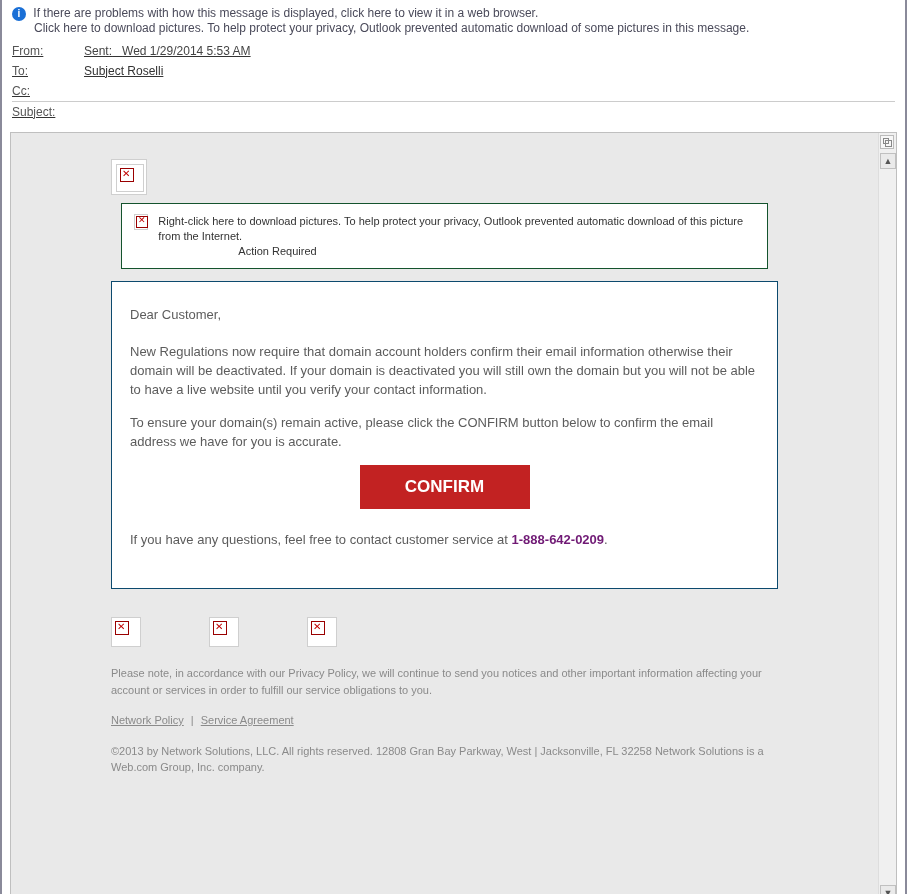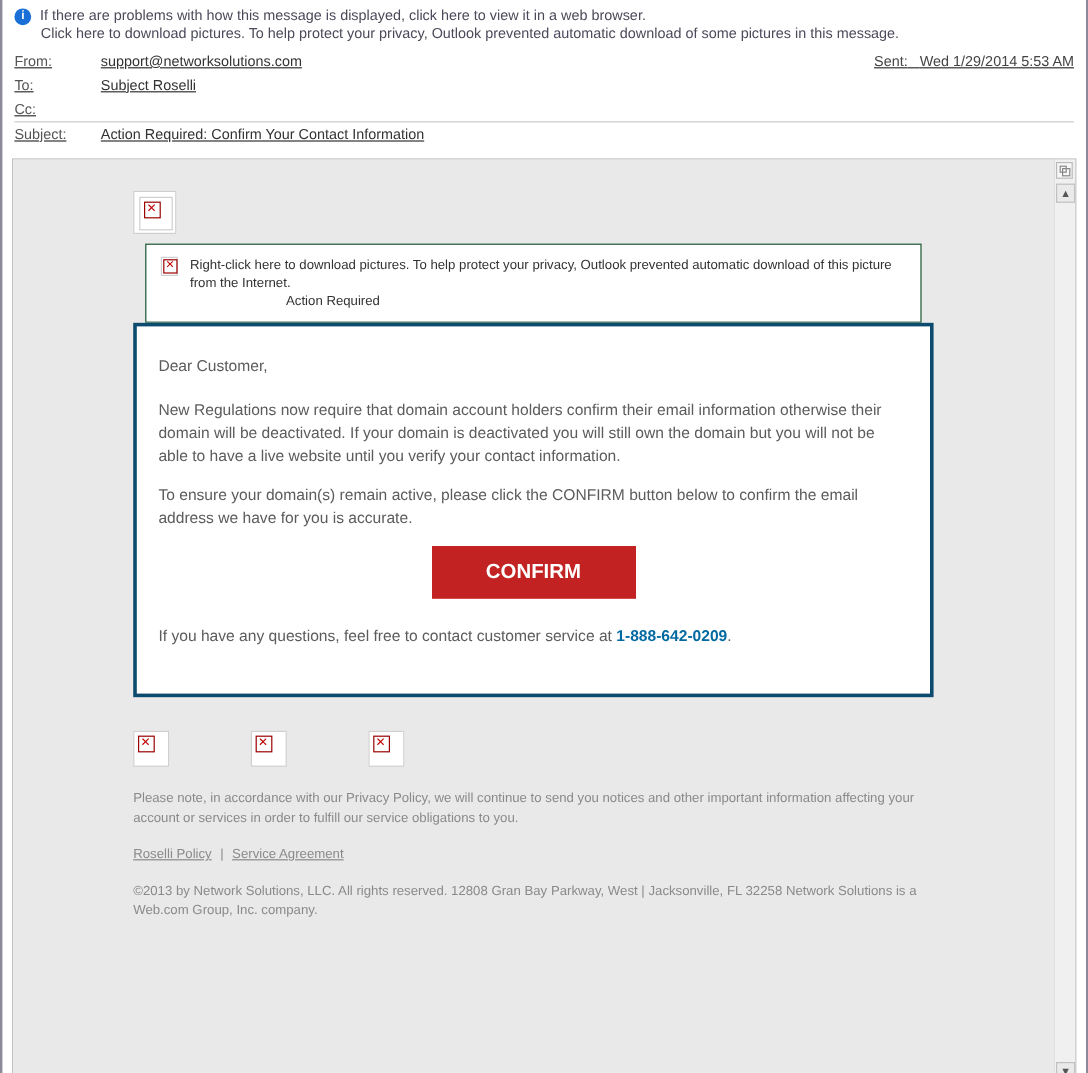--- a/index.html
+++ b/index.html
@@ -161,23 +161,23 @@
   margin: 0 10px 0 10px;
 }
 .banner-text {
   font-size: 11px;
   color: #333;
   line-height: 1.35;
 }
 .banner-text .ar { display: block; padding-left: 80px; }
 .email-body-card {
   background: #fff;
-  border: 3px solid #0c4a6e;
+  border: 1px solid #0c4a6e;
   padding: 24px 18px 24px 18px;
-  margin-top: 0;
+  margin-top: 12px;
 }
 .email-body-card p {
   font-family: Verdana, Arial, sans-serif;
   font-size: 13px;
   color: #5c5c5c;
   line-height: 1.45;
   margin-bottom: 14px;
 }
 .email-body-card .greet { margin-bottom: 18px; }
 .confirm-btn {
@@ -188,21 +188,21 @@
   font-family: Arial, sans-serif;
   font-weight: bold;
   font-size: 17px;
   text-align: center;
   width: 170px;
   padding: 12px 0;
   border: none;
   cursor: pointer;
 }
 .questions { margin-bottom: 0; }
-.questions b { color: #0369a1; }
+.questions b { color: #701a75; }
 .footer-icons {
   display: flex;
   gap: 68px;
   padding: 28px 0 18px 0;
 }
 .footer-icons .broken-img {
   width: 30px; height: 30px;
 }
 .footer-text {
   font-family: Verdana, Arial, sans-serif;
@@ -225,38 +225,36 @@
 
   <div class="notice-bar">
     <span class="info-icon">i</span>
     <span class="line" style="display:inline">If there are problems with how this message is displayed, click here to view it in a web browser.</span>
     <span class="line line2">Click here to download pictures. To help protect your privacy, Outlook prevented automatic download of some pictures in this message.</span>
   </div>
 
   <div class="header-fields">
     <div class="row">
       <div class="label">From:</div>
-      <div class="value">support@networksolutions.com</div>
       <div class="sent-wrap">
         <span>Sent:</span>&nbsp;&nbsp;
         <span>Wed 1/29/2014 5:53 AM</span>
       </div>
     </div>
     <div class="row">
       <div class="label">To:</div>
       <div class="value">Subject Roselli</div>
     </div>
     <div class="row">
       <div class="label">Cc:</div>
       <div class="value"></div>
     </div>
     <div class="divider"></div>
     <div class="row">
       <div class="label">Subject:</div>
-      <div class="value">Action Required: Confirm Your Contact Information</div>
     </div>
   </div>
 
   <div class="reading-pane-wrap">
     <div class="reading-pane">
 
       <div class="top-placeholder">
         <span class="broken-img"></span>
       </div>
 
@@ -280,21 +278,21 @@
 
       <div class="footer-icons">
         <span class="broken-img"></span>
         <span class="broken-img"></span>
         <span class="broken-img"></span>
       </div>
 
       <div class="footer-text">
         <p>Please note, in accordance with our Privacy Policy, we will continue to send you notices and other important information affecting your account or services in order to fulfill our service obligations to you.</p>
         <p>
-          <a class="link">Roselli Policy</a>
+          <a class="link">Network Policy</a>
           <span class="sep">|</span>
           <a class="link">Service Agreement</a>
         </p>
         <p>©2013 by Network Solutions, LLC. All rights reserved. 12808 Gran Bay Parkway, West | Jacksonville, FL 32258 Network Solutions is a Web.com Group, Inc. company.</p>
       </div>
 
     </div>
 
     <div class="scroll-track">
       <div class="popout-btn"></div>

